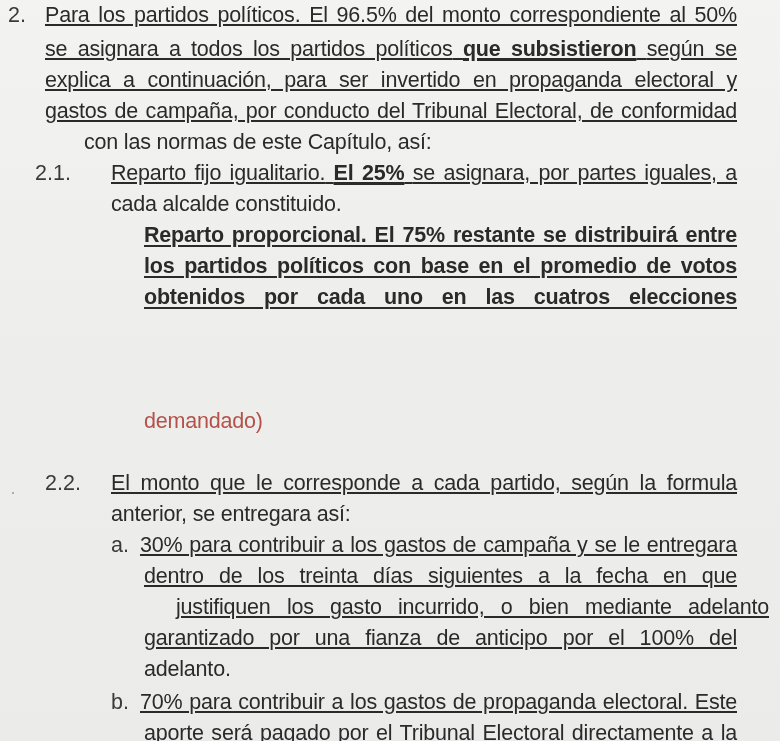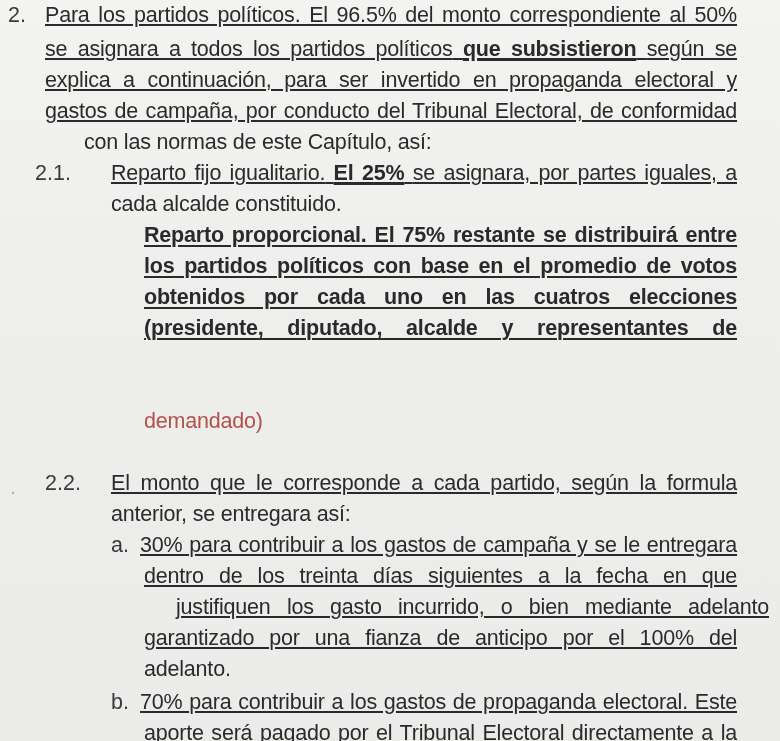--- a/index.html
+++ b/index.html
@@ -78,21 +78,20 @@
   <div class="line just" style="left:111px; top:160px; width:626px;">
     <span>Reparto fijo igualitario.</span>
     <span class="bu">El 25%</span>
     <span>se asignara, por partes iguales, a</span>
   </div>
   <div class="line" style="left:111px; top:191px;">cada alcalde constituido.</div>
 
   <div class="line just bu" style="left:144px; top:222px; width:593px;">Reparto proporcional. El 75% restante se distribuirá entre</div>
   <div class="line just bu" style="left:144px; top:253px; width:593px;">los partidos políticos con base en el promedio de votos</div>
   <div class="line just bu" style="left:144px; top:284px; width:593px;">obtenidos por cada uno en las cuatros elecciones</div>
-  <div class="line just bu" style="left:144px; top:315px; width:593px;">(presidente, diputado, alcalde y representantes de</div>
   <div class="line red" style="left:144px; top:408px;">demandado)</div>
 
   <span class="dot" style="left:12px; top:492px;"></span>
   <span class="num" style="left:45px; top:470px;">2.2.</span>
   <div class="line just" style="left:111px; top:470px; width:626px;">El monto que le corresponde a cada partido, según la formula</div>
   <div class="line" style="left:111px; top:501px;">anterior, se entregara así:</div>
 
   <span class="num" style="left:111px; top:532px;">a.</span>
   <div class="line just" style="left:140px; top:532px; width:597px;">30% para contribuir a los gastos de campaña y se le entregara</div>
   <div class="line just" style="left:144px; top:563px; width:593px;">dentro de los treinta días siguientes a la fecha en que</div>

